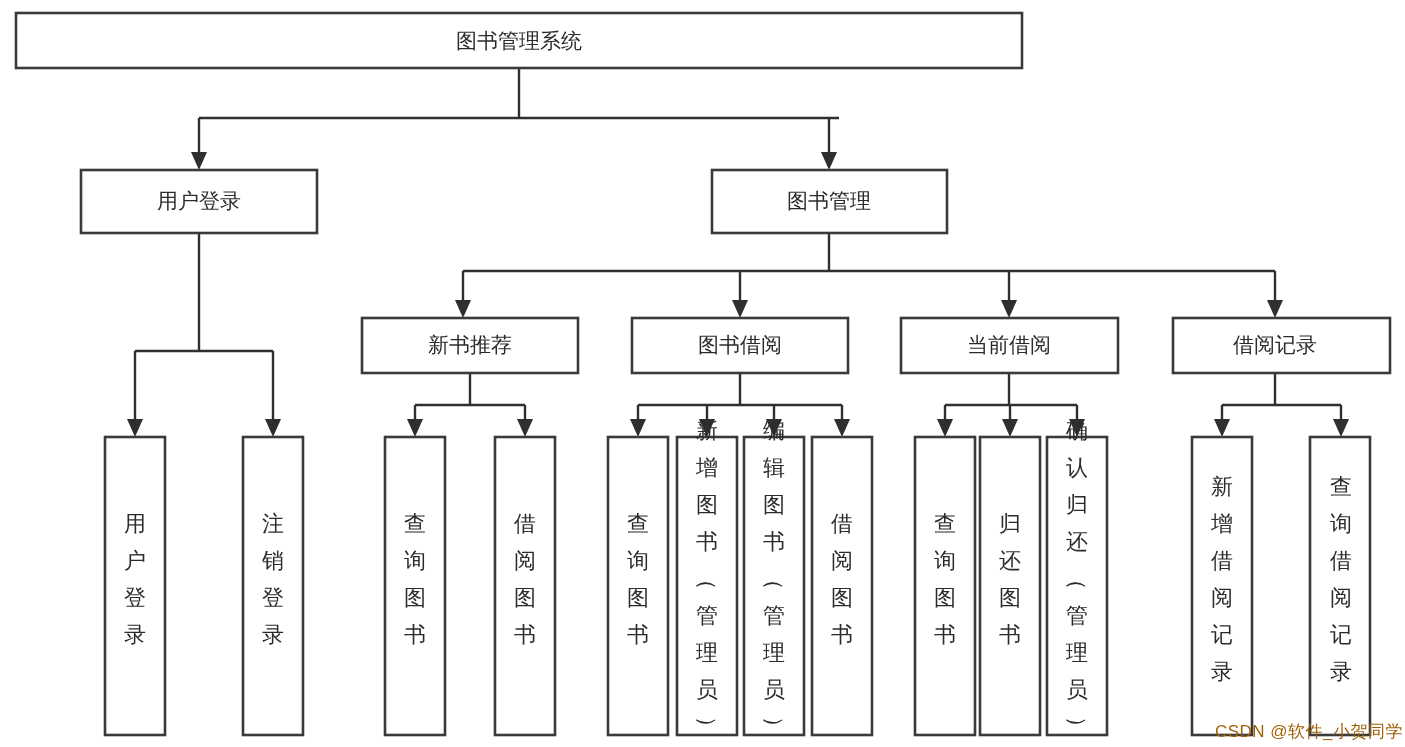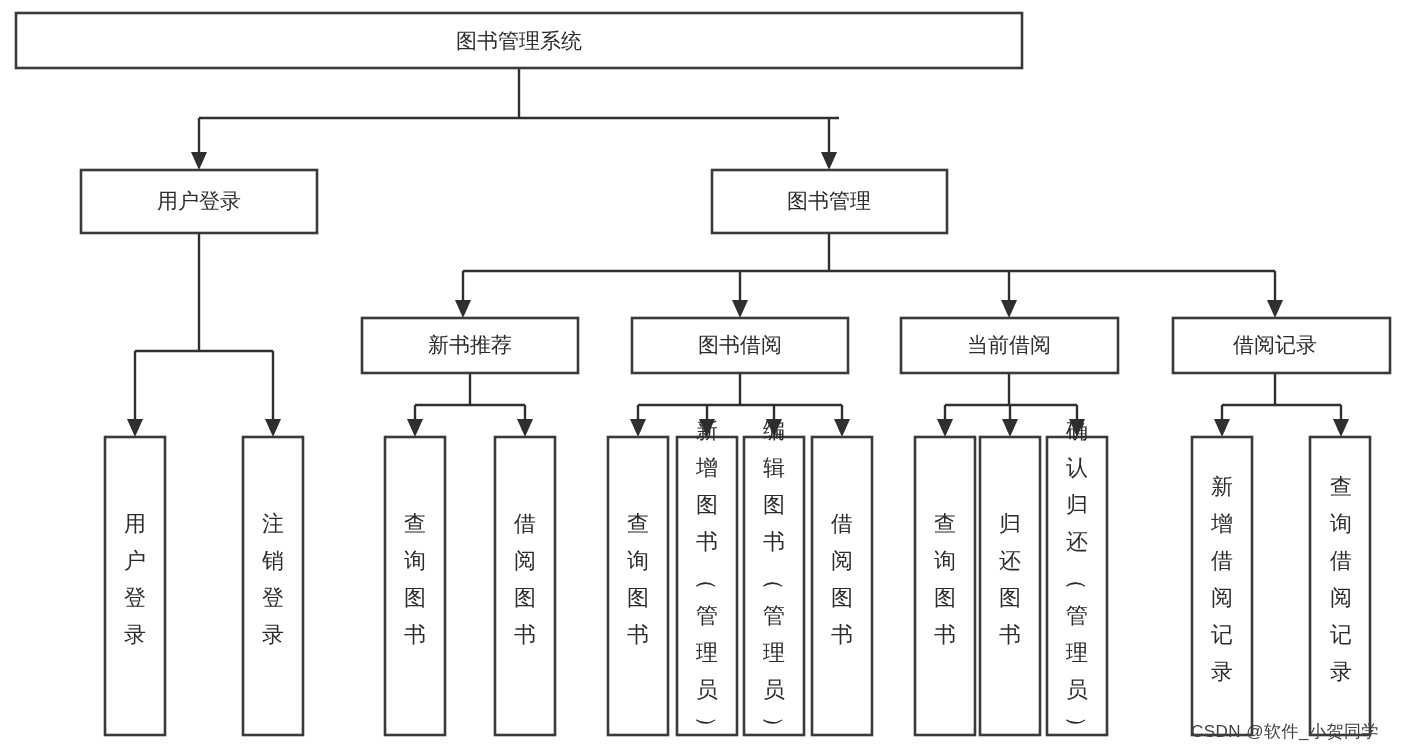--- a/index.html
+++ b/index.html
@@ -53,25 +53,25 @@
     stroke: #2f2f2f;
     stroke-width: 2.4;
     fill: none;
   }
   .arrow-head {
     fill: #2f2f2f;
     stroke: none;
   }
   .watermark-text {
     position: absolute;
-    right: 26px;
+    right: 2px;
     bottom: 4px;
     font-family: "Liberation Sans", "DejaVu Sans", sans-serif;
     font-size: 17px;
-    color: #404040;
+    color: #a16207;
     white-space: nowrap;
     letter-spacing: 0.5px;
     pointer-events: none;
     user-select: none;
   }
 </style>
 </head>
 <body>
 
 <div id="diagram-root">

